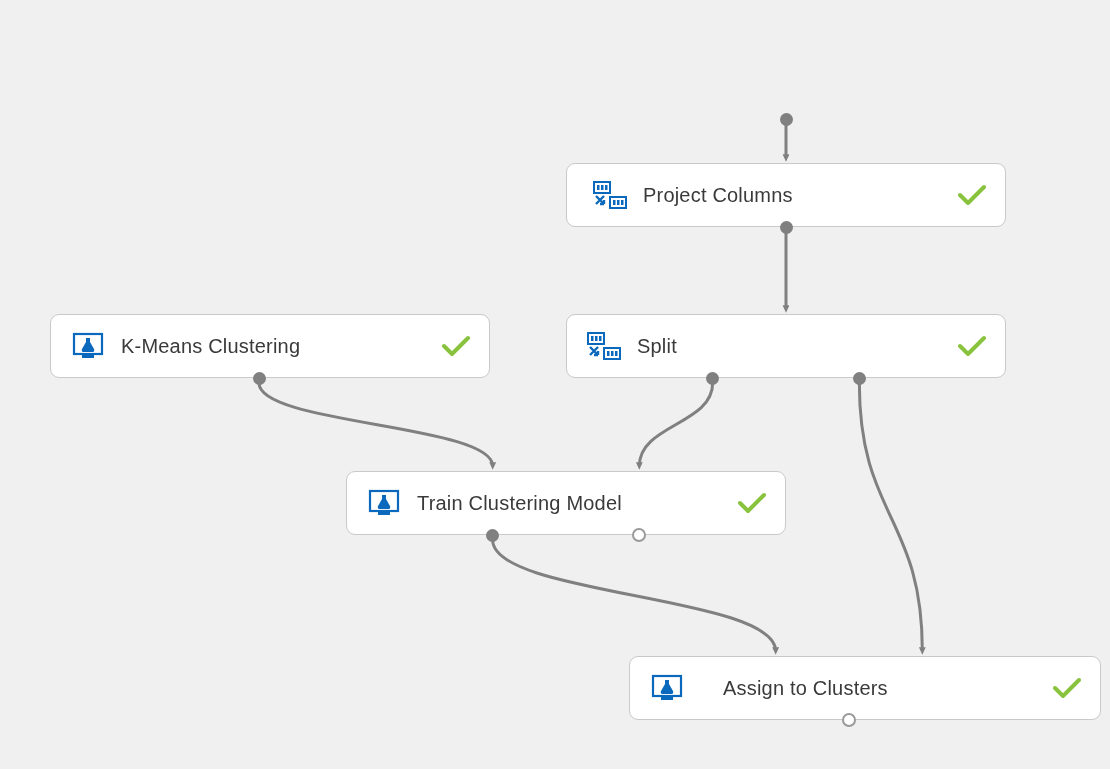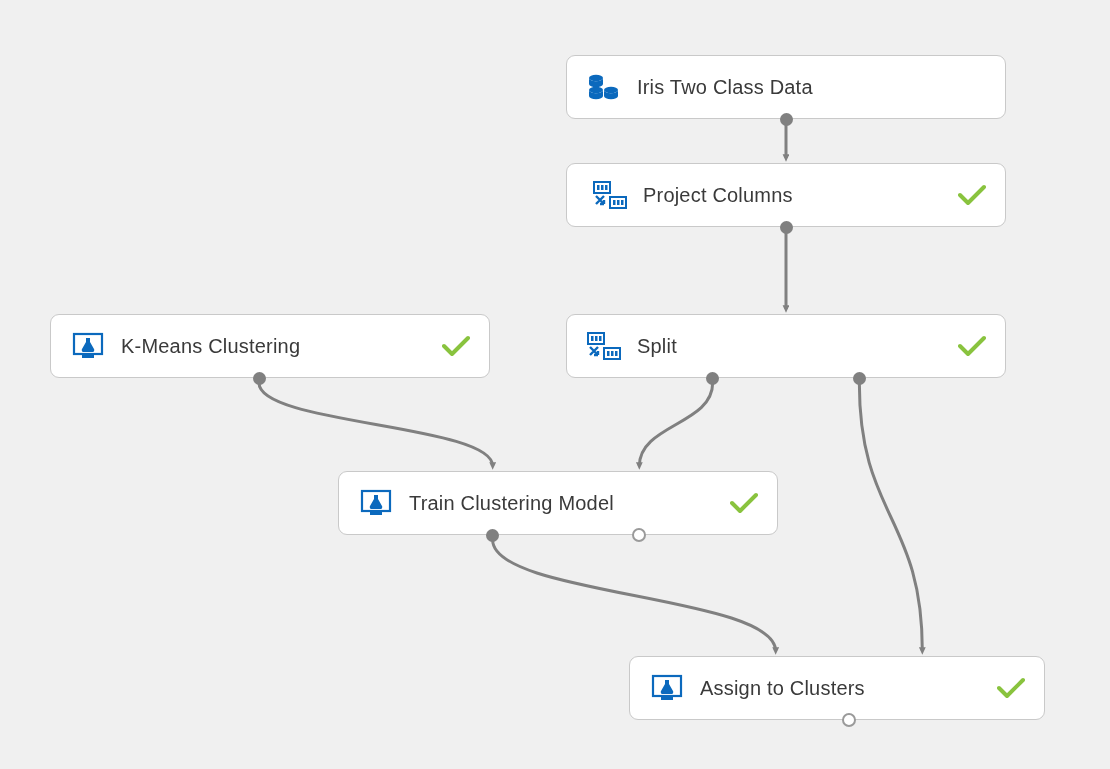--- a/index.html
+++ b/index.html
@@ -86,36 +86,20 @@
     <g id="conn-group">
         <path d="M 786 124 C 786 141, 786 141, 786 158" fill="none" stroke="#808080" stroke-width="3" marker-end="url(#arrow)"></path>
         <path d="M 786 232 C 786 270.5, 786 270.5, 786 309" fill="none" stroke="#808080" stroke-width="3" marker-end="url(#arrow)"></path>
         <path d="M 259 383 C 259 424.5, 492.66666666666663 424.5, 492.66666666666663 466" fill="none" stroke="#808080" stroke-width="3" marker-end="url(#arrow)"></path>
         <path d="M 712.6666666666666 383 C 712.6666666666666 424.5, 639.3333333333333 424.5, 639.3333333333333 466" fill="none" stroke="#808080" stroke-width="3" marker-end="url(#arrow)"></path>
         <path d="M 492.66666666666663 540 C 492.66666666666663 595.5, 775.6666666666666 595.5, 775.6666666666666 651" fill="none" stroke="#808080" stroke-width="3" marker-end="url(#arrow)"></path>
         <path d="M 859.3333333333333 383 C 859.3333333333333 517, 922.3333333333333 517, 922.3333333333333 651" fill="none" stroke="#808080" stroke-width="3" marker-end="url(#arrow)"></path>
       </g>
   </svg>
 
-  <div class="node" id="node-iris" style="left: 566px; top: 55px; width: 440px;">
-    <span class="icon-slot">
-      <svg width="34" height="28" viewBox="0 0 34 28">
-        <g fill="#0b69bd">
-          <ellipse cx="9" cy="5" rx="7" ry="3.2"></ellipse>
-          <path d="M2 5 v6 a7 3.2 0 0 0 14 0 v-6 a7 3.2 0 0 1 -14 0 Z"></path>
-          <ellipse cx="9" cy="17" rx="7" ry="3.2"></ellipse>
-          <path d="M2 17 v6 a7 3.2 0 0 0 14 0 v-6 a7 3.2 0 0 1 -14 0 Z"></path>
-          <ellipse cx="24" cy="17" rx="7" ry="3.2"></ellipse>
-          <path d="M17 17 v6 a7 3.2 0 0 0 14 0 v-6 a7 3.2 0 0 1 -14 0 Z"></path>
-        </g>
-      </svg>
-    </span>
-    <span class="label">Iris Two Class Data</span>
-    <span class="status"></span>
-  </div>
 
   <div class="node" id="node-project" style="left: 566px; top: 163px; width: 440px; padding-left: 24px;">
     <span class="icon-slot">
       <svg width="34" height="28" viewBox="0 0 34 28">
         <g fill="#0b69bd">
           <rect x="1" y="1" width="16" height="11" fill="none" stroke="#0b69bd" stroke-width="2"></rect>
           <rect x="4" y="4" width="2.5" height="5"></rect>
           <rect x="8" y="4" width="2.5" height="5"></rect>
           <rect x="12" y="4" width="2.5" height="5"></rect>
           <path d="M3 15 L11 23 M11 15 L3 23" fill="none" stroke="#0b69bd" stroke-width="2.4"></path>
@@ -169,37 +153,37 @@
       </svg>
     </span>
     <span class="label">Split</span>
     <span class="status">
       <svg width="28" height="22" viewBox="0 0 28 22">
           <path d="M2 11 L10 19 L26 3" fill="none" stroke="#89c33e" stroke-width="4" stroke-linecap="round" stroke-linejoin="round"></path>
         </svg>
     </span>
   </div>
 
-  <div class="node" id="node-train" style="left: 338px; top: 471px; width: 440px;">
+  <div class="node" id="node-train" style="left: 346px; top: 471px; width: 440px;">
     <span class="icon-slot">
       <svg width="32" height="28" viewBox="0 0 32 28">
         <rect x="2" y="2" width="28" height="20" fill="none" stroke="#0b69bd" stroke-width="2.2"></rect>
         <rect x="10" y="22" width="12" height="4" fill="#0b69bd"></rect>
         <path d="M14 6 h4 v4 l4 7 a2 2 0 0 1 -2 3 h-8 a2 2 0 0 1 -2 -3 l4 -7 Z" fill="#0b69bd"></path>
       </svg>
     </span>
     <span class="label">Train Clustering Model</span>
     <span class="status">
       <svg width="28" height="22" viewBox="0 0 28 22">
           <path d="M2 11 L10 19 L26 3" fill="none" stroke="#89c33e" stroke-width="4" stroke-linecap="round" stroke-linejoin="round"></path>
         </svg>
     </span>
   </div>
 
-  <div class="node" id="node-assign" style="left: 629px; top: 656px; width: 416px;">
+  <div class="node" id="node-assign" style="left: 629px; top: 656px; width: 472px; gap: 23px;">
     <span class="icon-slot">
       <svg width="32" height="28" viewBox="0 0 32 28">
         <rect x="2" y="2" width="28" height="20" fill="none" stroke="#0b69bd" stroke-width="2.2"></rect>
         <rect x="10" y="22" width="12" height="4" fill="#0b69bd"></rect>
         <path d="M14 6 h4 v4 l4 7 a2 2 0 0 1 -2 3 h-8 a2 2 0 0 1 -2 -3 l4 -7 Z" fill="#0b69bd"></path>
       </svg>
     </span>
     <span class="label">Assign to Clusters</span>
     <span class="status">
       <svg width="28" height="22" viewBox="0 0 28 22">

